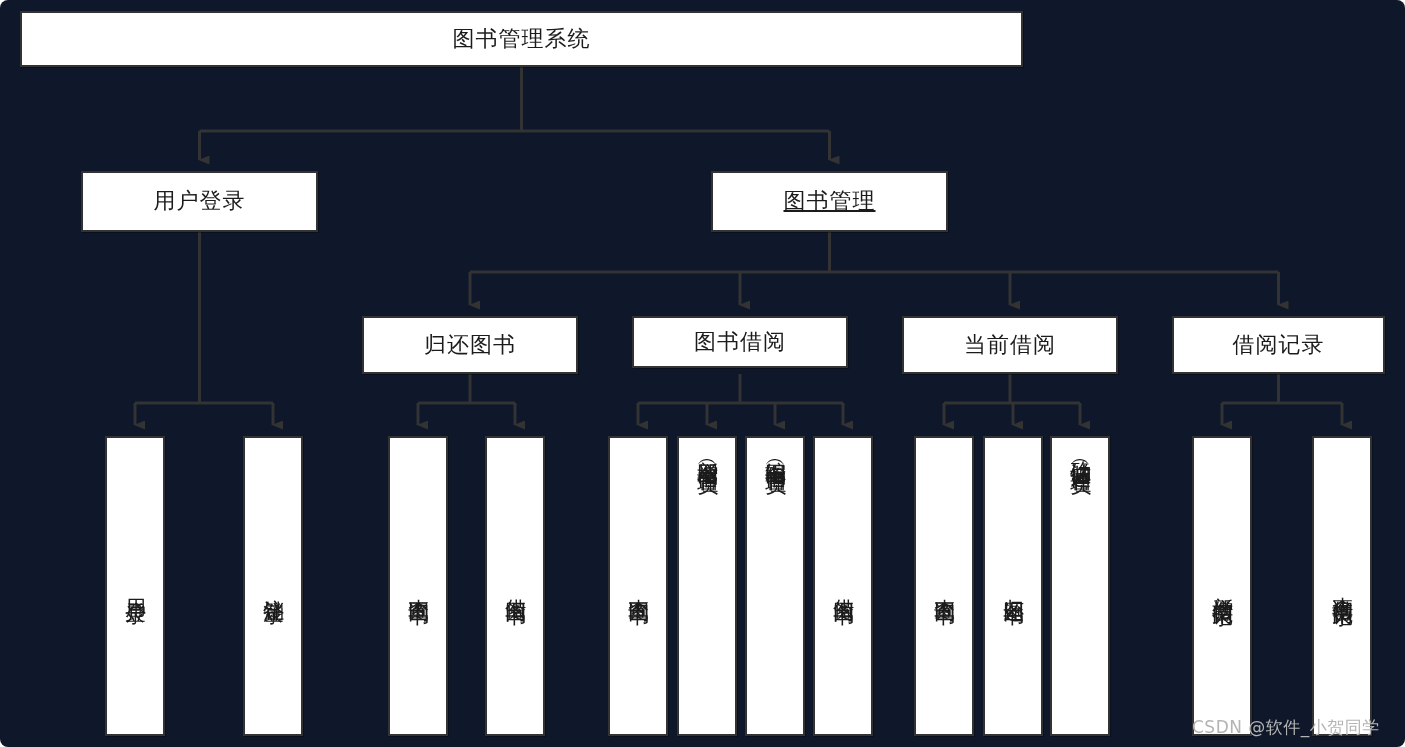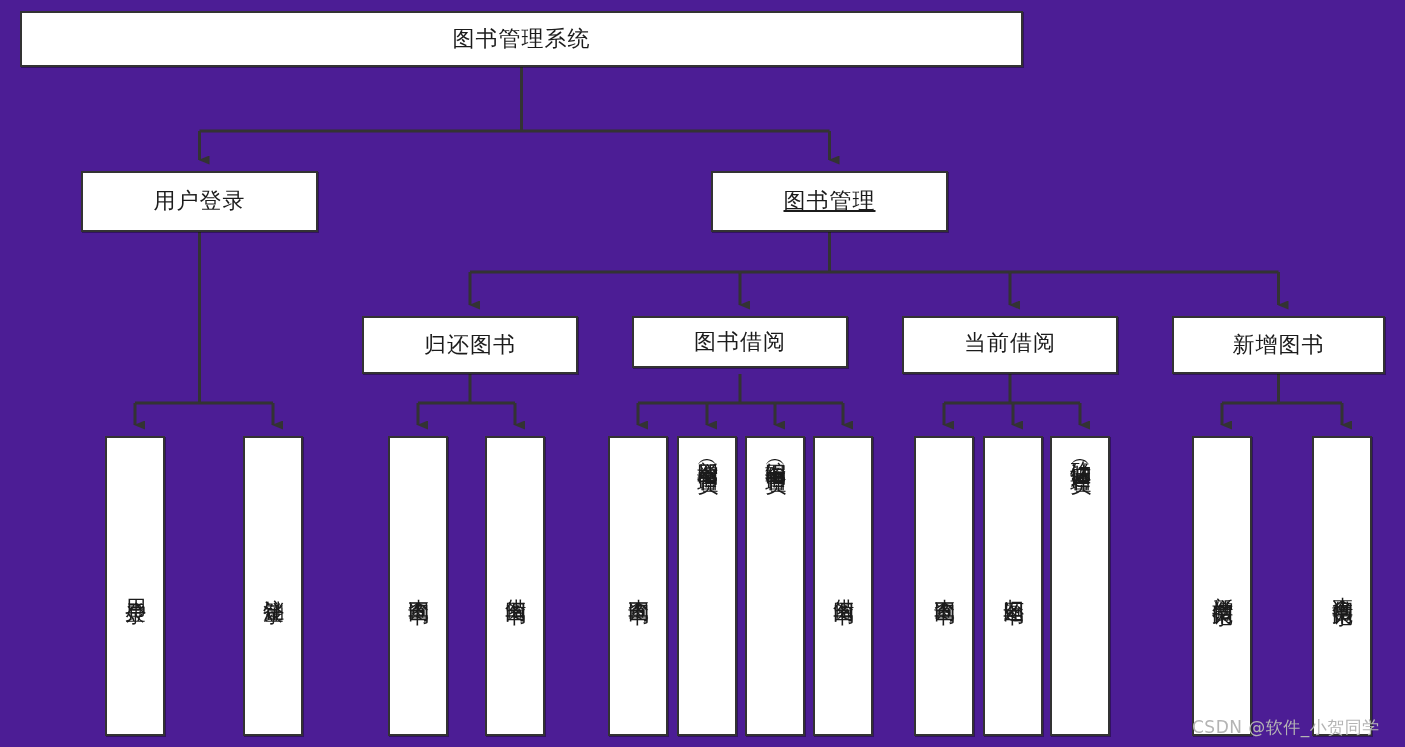--- a/index.html
+++ b/index.html
@@ -8,22 +8,23 @@
     padding: 0;
     background: #ffffff;
   }
   body {
     font-family: "DejaVu Sans", "Liberation Sans", sans-serif;
   }
   #diagram-root {
     position: relative;
     width: 1405px;
     height: 747px;
-    background: #4c1d95;
+    background: #0f172a;
     overflow: hidden;
+    border-radius: 8px;
   }
   svg.edges {
     position: absolute;
     left: 0;
     top: 0;
     width: 1405px;
     height: 747px;
     pointer-events: none;
   }
   .node {
@@ -126,25 +127,25 @@
       </div>
       <div class="node horizontal" style="left: 711px; top: 171px; width: 237px; height: 61px; border-color: rgb(51, 51, 51); background: rgb(255, 255, 255); text-decoration: underline;">
         <span class="node-label">图书管理</span>
       </div>
       <div class="node horizontal" style="left: 362px; top: 316px; width: 216px; height: 58px; border-color: rgb(51, 51, 51); background: rgb(255, 255, 255);">
         <span class="node-label">归还图书</span>
       </div>
       <div class="node horizontal" style="left: 632px; top: 316px; width: 216px; height: 52px; border-color: rgb(51, 51, 51); background: rgb(255, 255, 255);">
         <span class="node-label">图书借阅</span>
       </div>
-      <div class="node horizontal" style="left: 902px; top: 316px; width: 216px; height: 58px; border-color: rgb(51, 51, 51); background: rgb(255, 255, 255); font-family: Liberation Mono, monospace;">
+      <div class="node horizontal" style="left: 902px; top: 316px; width: 216px; height: 58px; border-color: rgb(51, 51, 51); background: rgb(255, 255, 255);">
         <span class="node-label">当前借阅</span>
       </div>
       <div class="node horizontal" style="left: 1172px; top: 316px; width: 213px; height: 58px; border-color: rgb(51, 51, 51); background: rgb(255, 255, 255);">
-        <span class="node-label">新增图书</span>
+        <span class="node-label">借阅记录</span>
       </div>
       <div class="node vertical" style="left: 105px; top: 436px; width: 60px; height: 300px; border-color: rgb(51, 51, 51); background: rgb(255, 255, 255);">
         <span class="node-label">用户登录</span>
       </div>
       <div class="node vertical" style="left: 243px; top: 436px; width: 60px; height: 300px; border-color: rgb(51, 51, 51); background: rgb(255, 255, 255);">
         <span class="node-label">注销登录</span>
       </div>
       <div class="node vertical" style="left: 388px; top: 436px; width: 60px; height: 300px; border-color: rgb(51, 51, 51); background: rgb(255, 255, 255);">
         <span class="node-label">查询图书</span>
       </div>

